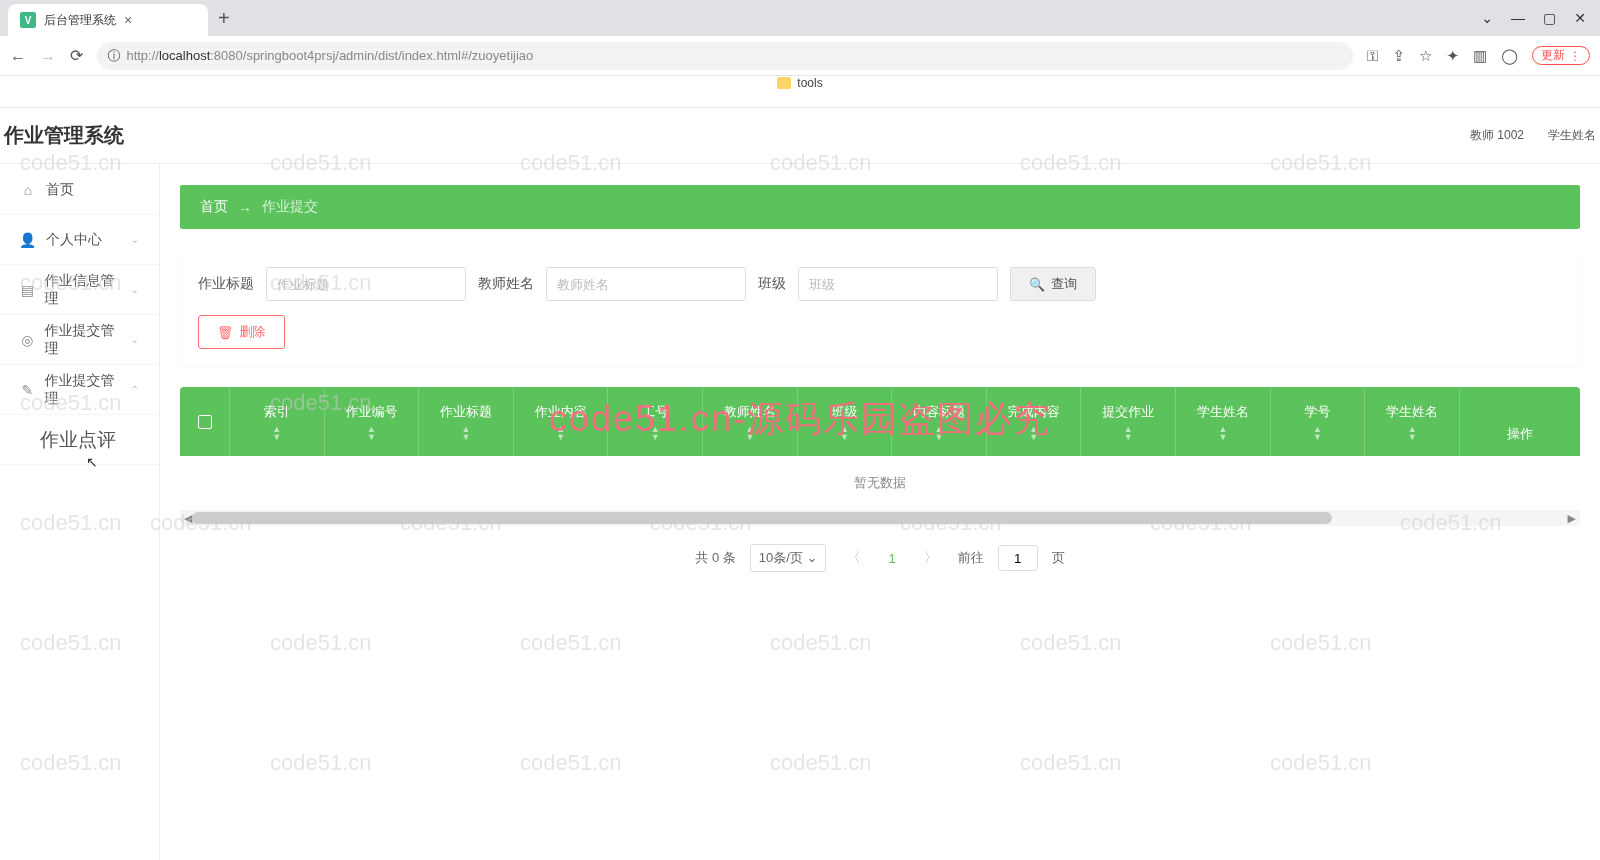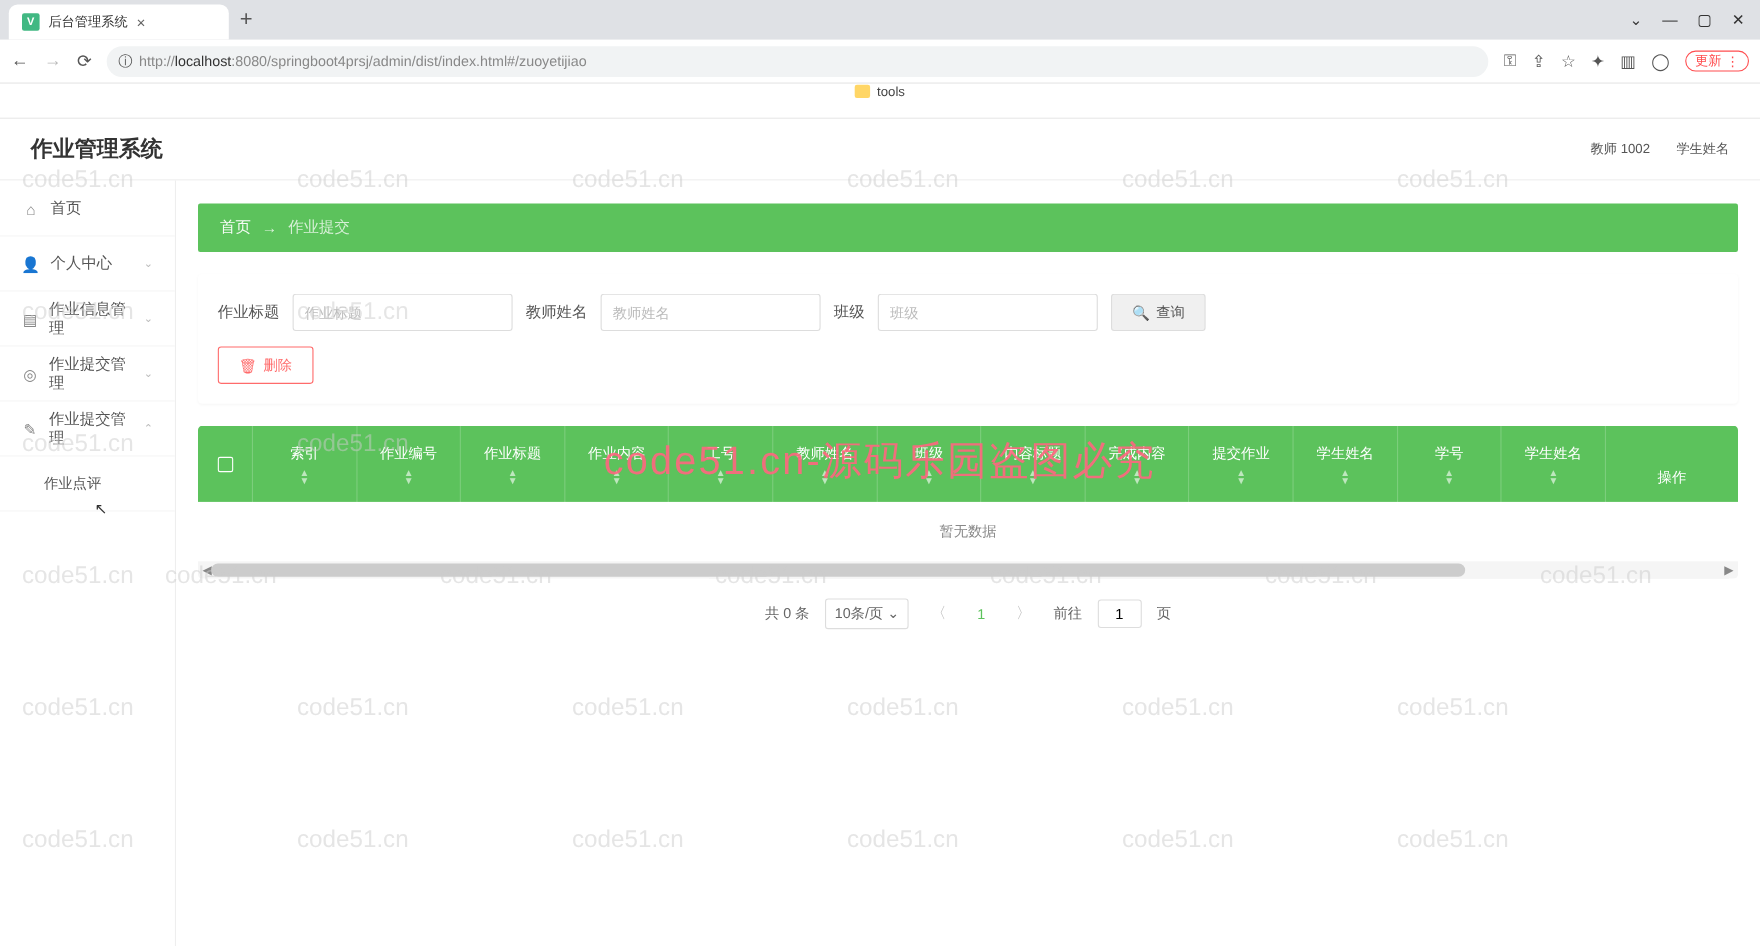--- a/index.html
+++ b/index.html
@@ -24,29 +24,29 @@
 .update-btn { border: 1px solid #ff4d4f; color: #ff4d4f; border-radius: 12px; padding: 0 8px; font-size: 12px; display:flex; align-items:center; gap:4px;}
 
 .bookmarks-bar { height: 32px; display: flex; align-items: center; padding: 0 12px; gap: 20px; font-size: 12px; color: #444; border-bottom: 1px solid #e5e5e5; flex-direction: column;}
 .bookmark { display: flex; align-items: center; gap: 6px; cursor: pointer; }
 .folder-icon { width: 14px; height: 12px; background: #ffd666; border-radius: 2px; }
 .google-icon { width: 14px; height: 14px; border-radius: 50%; border: 1px solid #666; display:inline-flex; align-items:center; justify-content:center; font-size:9px;}
 .other-bookmarks { margin-left: auto; justify-content: space-between; }
 
 
 .app { display: flex; height: calc(860px - 36px - 40px - 32px); }
-.app-header { height: 56px; display: flex; align-items: center; padding: 0 28px; border-bottom: 1px solid #eee; position: absolute; top: 108px; left: 0; right: 0; background:#fff; z-index: 5;}
+.app-header { height: 56px; display: flex; align-items: center; padding: 0 4px; border-bottom: 1px solid #eee; position: absolute; top: 108px; left: 0; right: 0; background:#fff; z-index: 5;}
 .app-title { font-size: 20px; font-weight: bold; }
 .app-user { margin-left: auto; display: flex; gap: 24px; font-size: 12px; color: #555; }
 .app-user span { cursor: pointer; }
 
 .sidebar { width: 200px; border-right: 1px solid #eee; padding-top: 56px; background:#fff;}
 .sidebar-item { height: 50px; display: flex; align-items: center; padding: 0 20px; font-size: 14px; color: #555; cursor: pointer; border-bottom: 1px solid #f5f5f5; gap: 10px; position: relative;}
 .sidebar-item .chevron { margin-left: auto; font-size: 10px; color: #bbb; }
-.sidebar-item.sub { padding-left: 40px; font-size: 13px;}
+.sidebar-item.sub { padding-left: 40px; font-size: 19px;}
 .sidebar-icon { width: 16px; height: 16px; display: inline-flex; align-items: center; justify-content: center; color: #888;}
 
 .main { flex: 1; padding: 76px 20px 20px 20px; position: relative;}
 .breadcrumb { background: #5cc25c; height: 44px; display: flex; align-items: center; padding: 0 20px; border-radius: 2px; color: #fff; font-size: 14px; gap: 10px;}
 .breadcrumb .home { color: #fff; opacity: 0.95;}
 .breadcrumb .current { color: #fff; opacity: 0.75;}
 .breadcrumb .arrow { color: #fff; opacity: 0.8;}
 
 .search-panel { background: #fff; margin-top: 20px; padding: 18px; border-radius: 4px; box-shadow: 0 1px 3px rgba(0,0,0,0.04);}
 .search-row { display: flex; align-items: center; gap: 12px; flex-wrap: wrap; }

